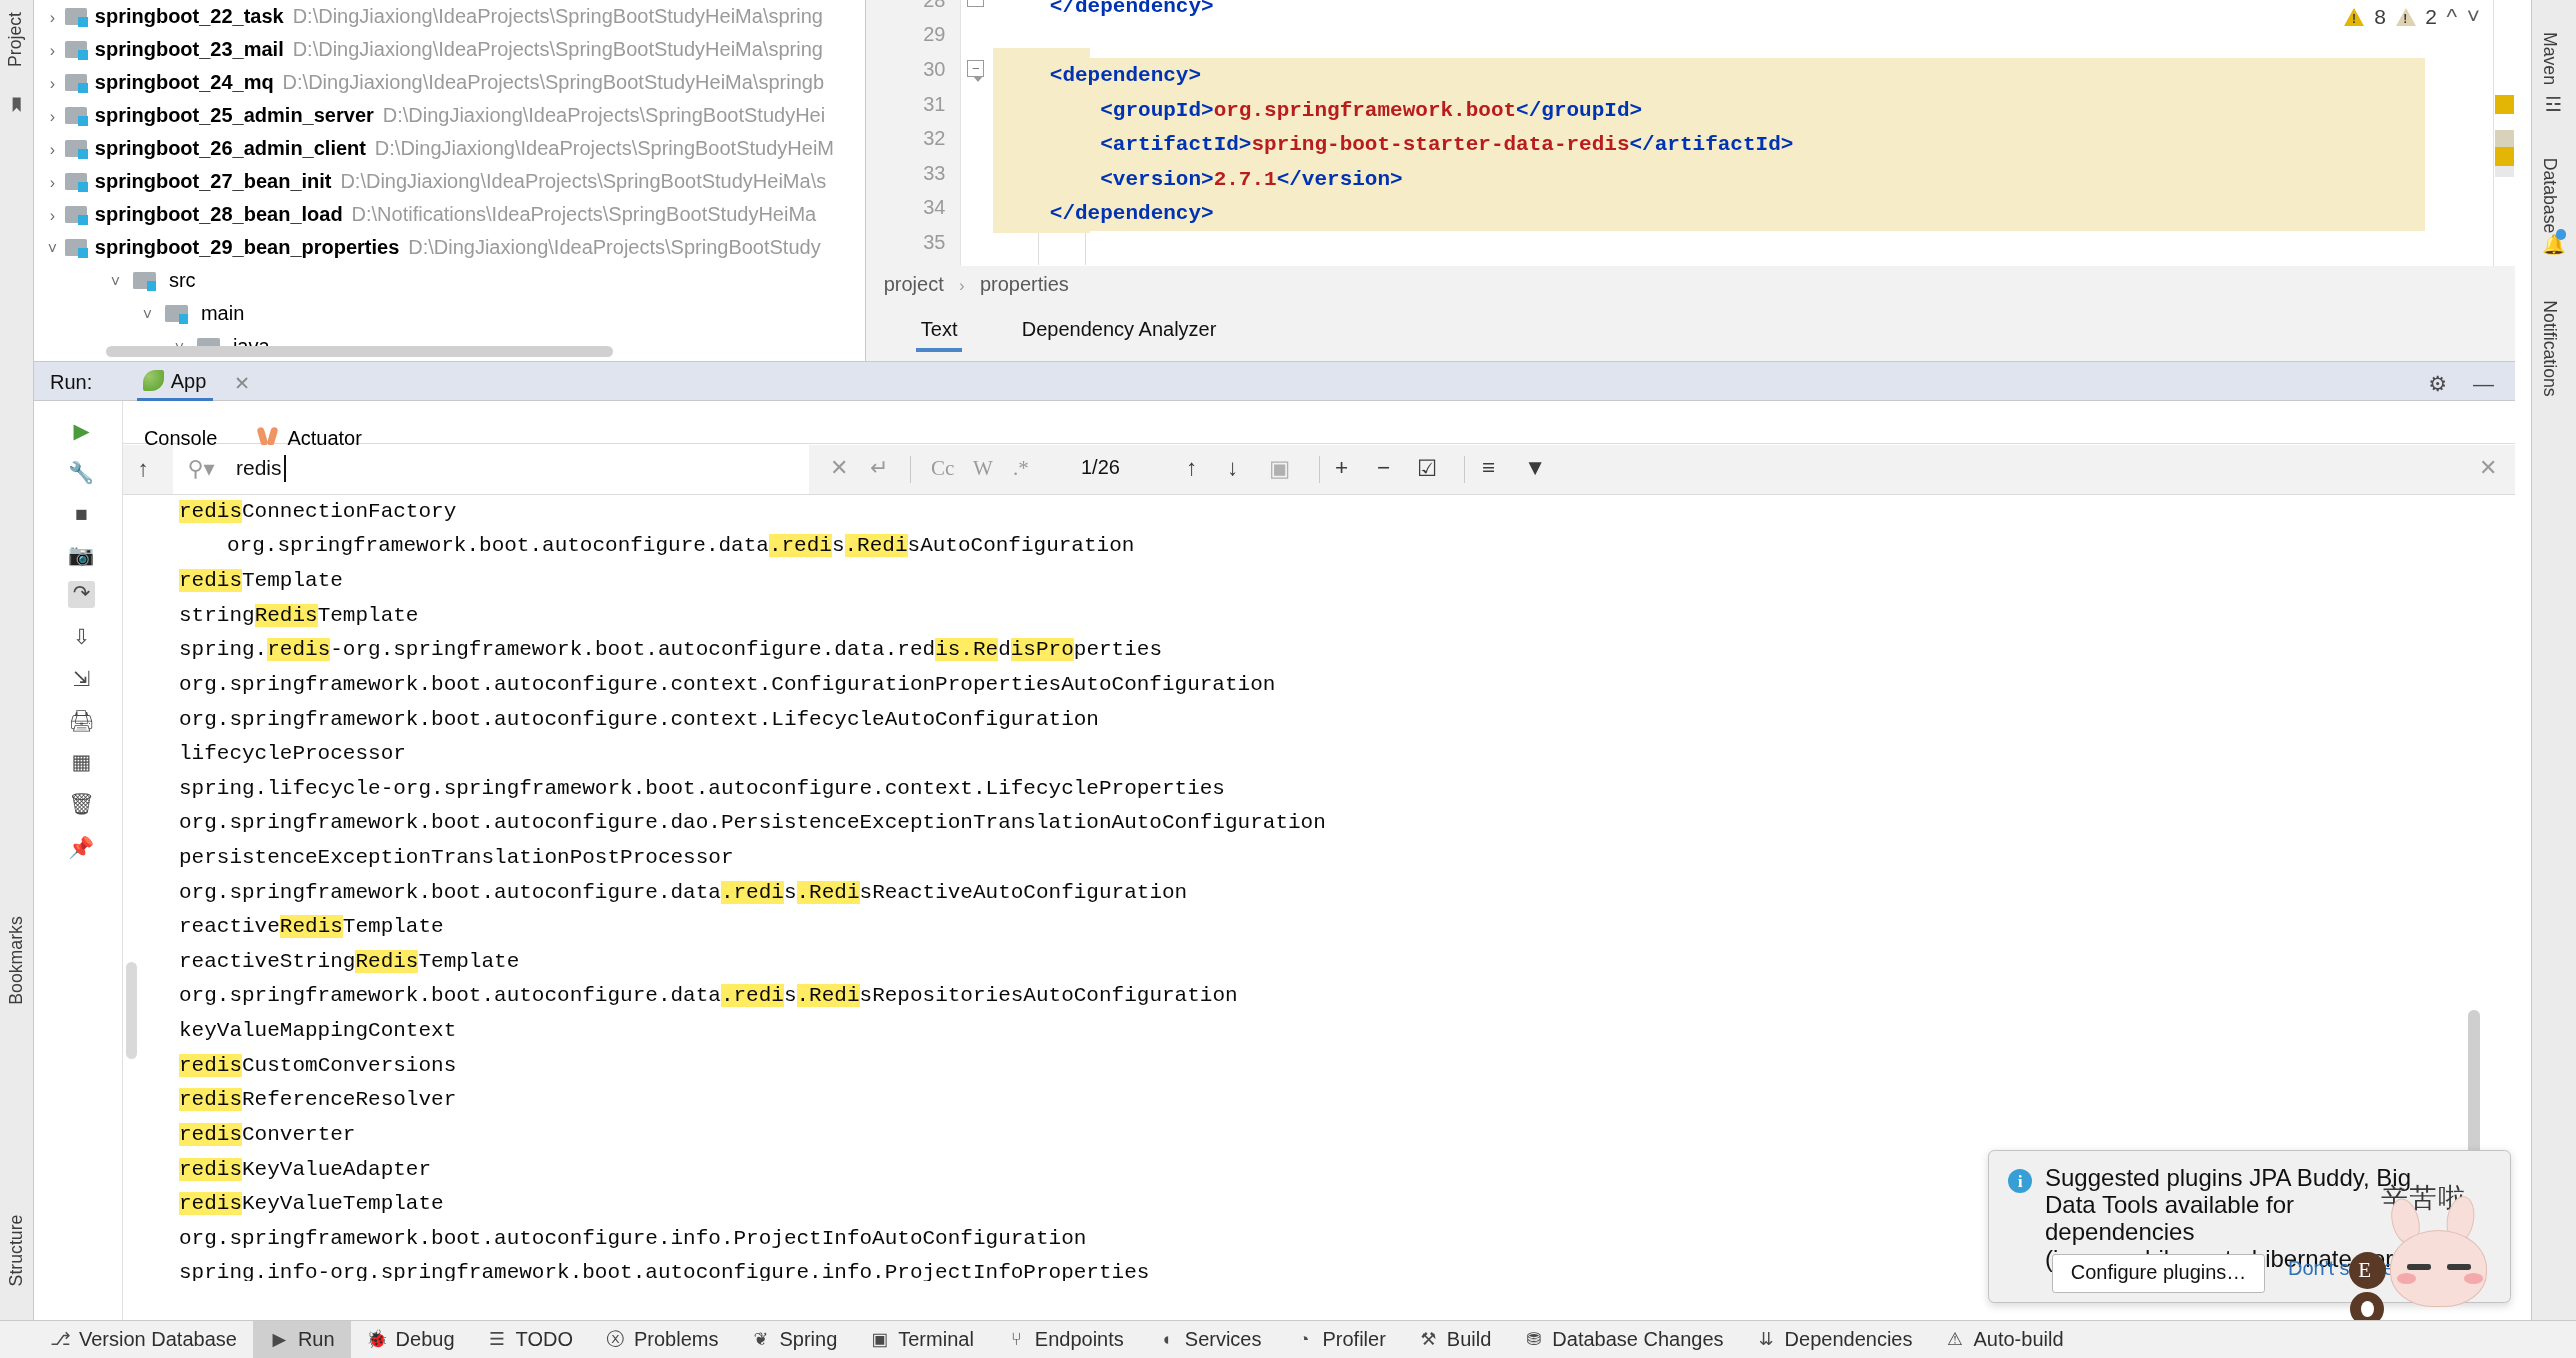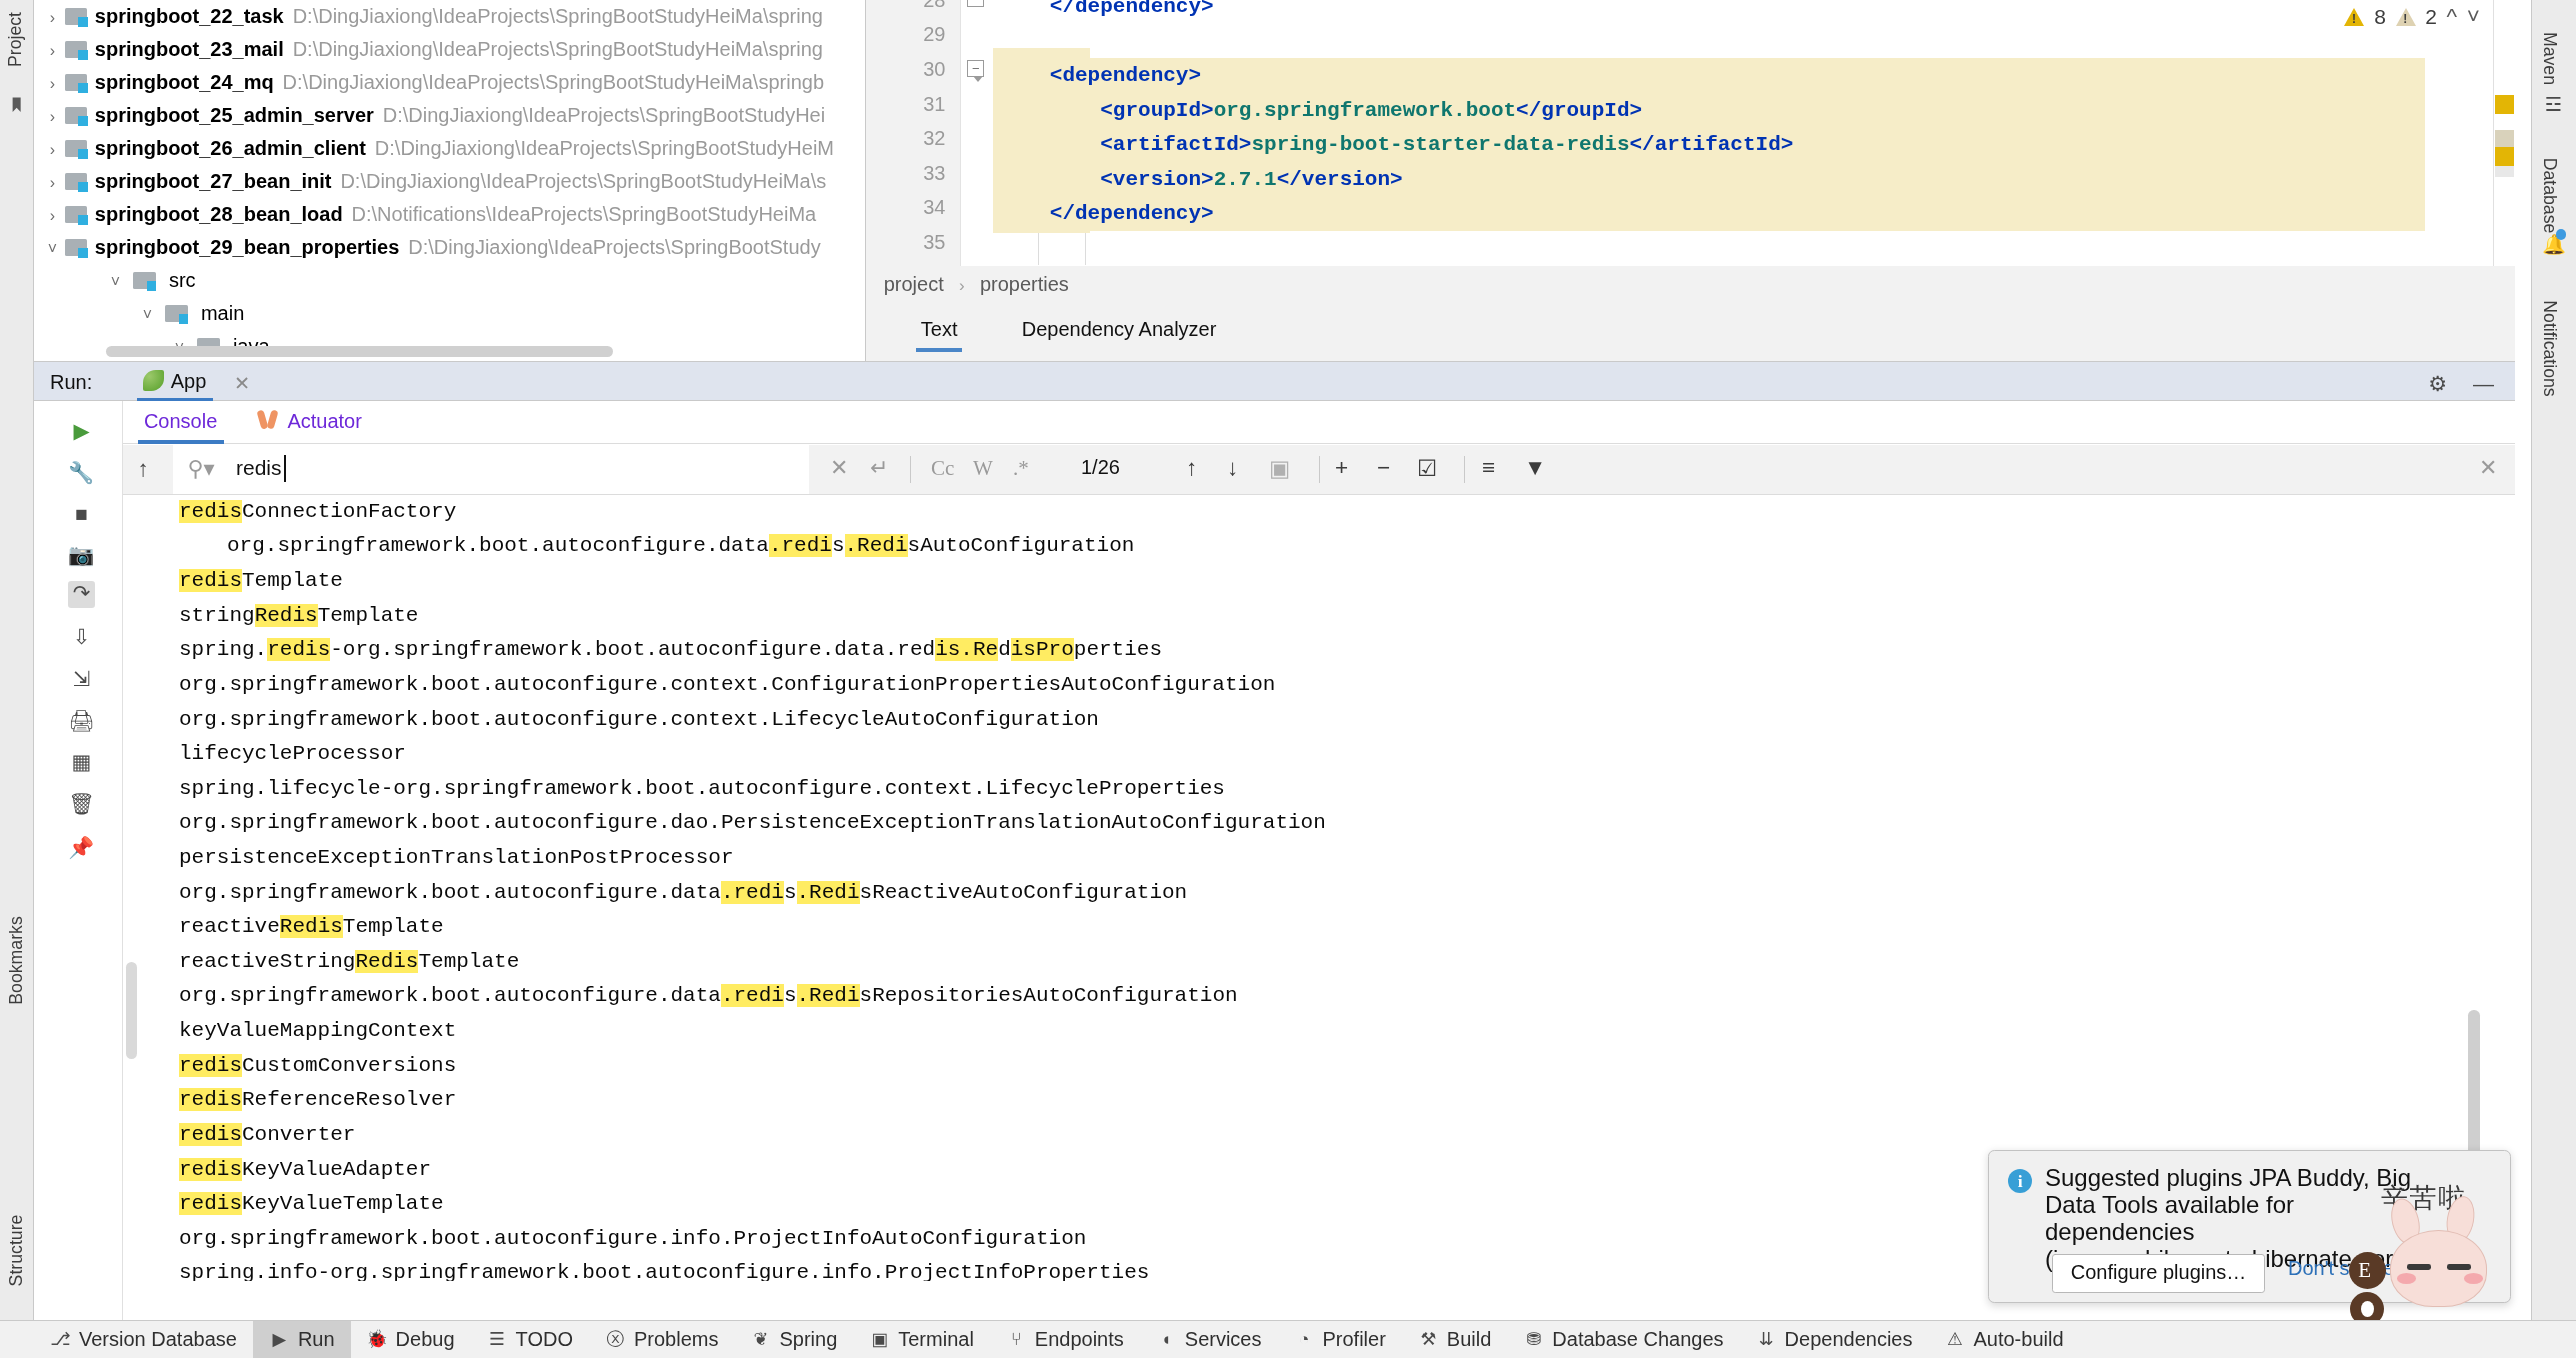--- a/index.html
+++ b/index.html
@@ -88,21 +88,21 @@
   .codearea{
     position:absolute; left:127px; top:0; right:90px; height:266px;
     font-family:"Liberation Mono", monospace; font-size:21px;
   }
   .cline{
     position:absolute; left:0; right:0; height:35px; line-height:35px;
     white-space:pre; padding-left:6.4px;
   }
   .cline.hl{ background:#f6edc8; }
   .tag{ color:#0033b3; font-weight:bold; }
-  .txt{ color:#0f766e; font-weight:bold;text-align:right; }
+  .txt{ color:#b91c1c; font-weight:bold;text-align:right; }
   .stripe-hl{ position:absolute; background:#f6edc8; }
   .vsep{ position:absolute; width:0.8px; background:#dcdcdc; }
 
   .marker-bar{
     position:absolute; right:0; top:0; width:22.5px; height:266px; background:#fff;
     border-left:0.8px solid #e0e0e0;
   }
   .mk{ position:absolute; left:1.6px; width:19.3px; height:19.3px; background:#e3b505; }
   .mk.grey{ background:#d9d2bb; }
 
@@ -168,21 +168,21 @@
   .run-side{
     position:absolute; left:0; top:40px; width:89px; height:919px;
     background:#ffffff; border-right:0.8px solid #e0e0e0;
   }
   .sbtn{ position:absolute; left:34px; width:27px; height:27px; color:#4a4a4a; font-size:21px; text-align:center; }
 
   .console-tabs{
     position:absolute; left:89px; top:40px; width:2392px; height:43px;
     background:#ffffff; border-bottom:0.8px solid #dcdcdc;
   }
-  .ctab{ position:absolute; top:0; height:43px; line-height:40px; font-size:20px; color:#6d28d9; padding:0 6.4px; }
+  .ctab{ position:absolute; top:17px; height:43px; line-height:40px; font-size:20px; color:#000000; padding:0 6.4px; }
   .ctab.active:after{ content:""; position:absolute; left:0; right:0; bottom:0; height:4px; background:#3c7bc4; }
   .actuator-ic{
     display:inline-block; width:21px;height:21px; vertical-align:-3.2px; margin-right:8px;
     position:relative;
   }
   .actuator-ic:before,.actuator-ic:after{
     content:""; position:absolute; top:0; width:7.2px;height:19.3px;
     background:#ef9463; border-radius:4.8px;
   }
   .actuator-ic:before{ left:0.8px; transform:rotate(-16deg); }

